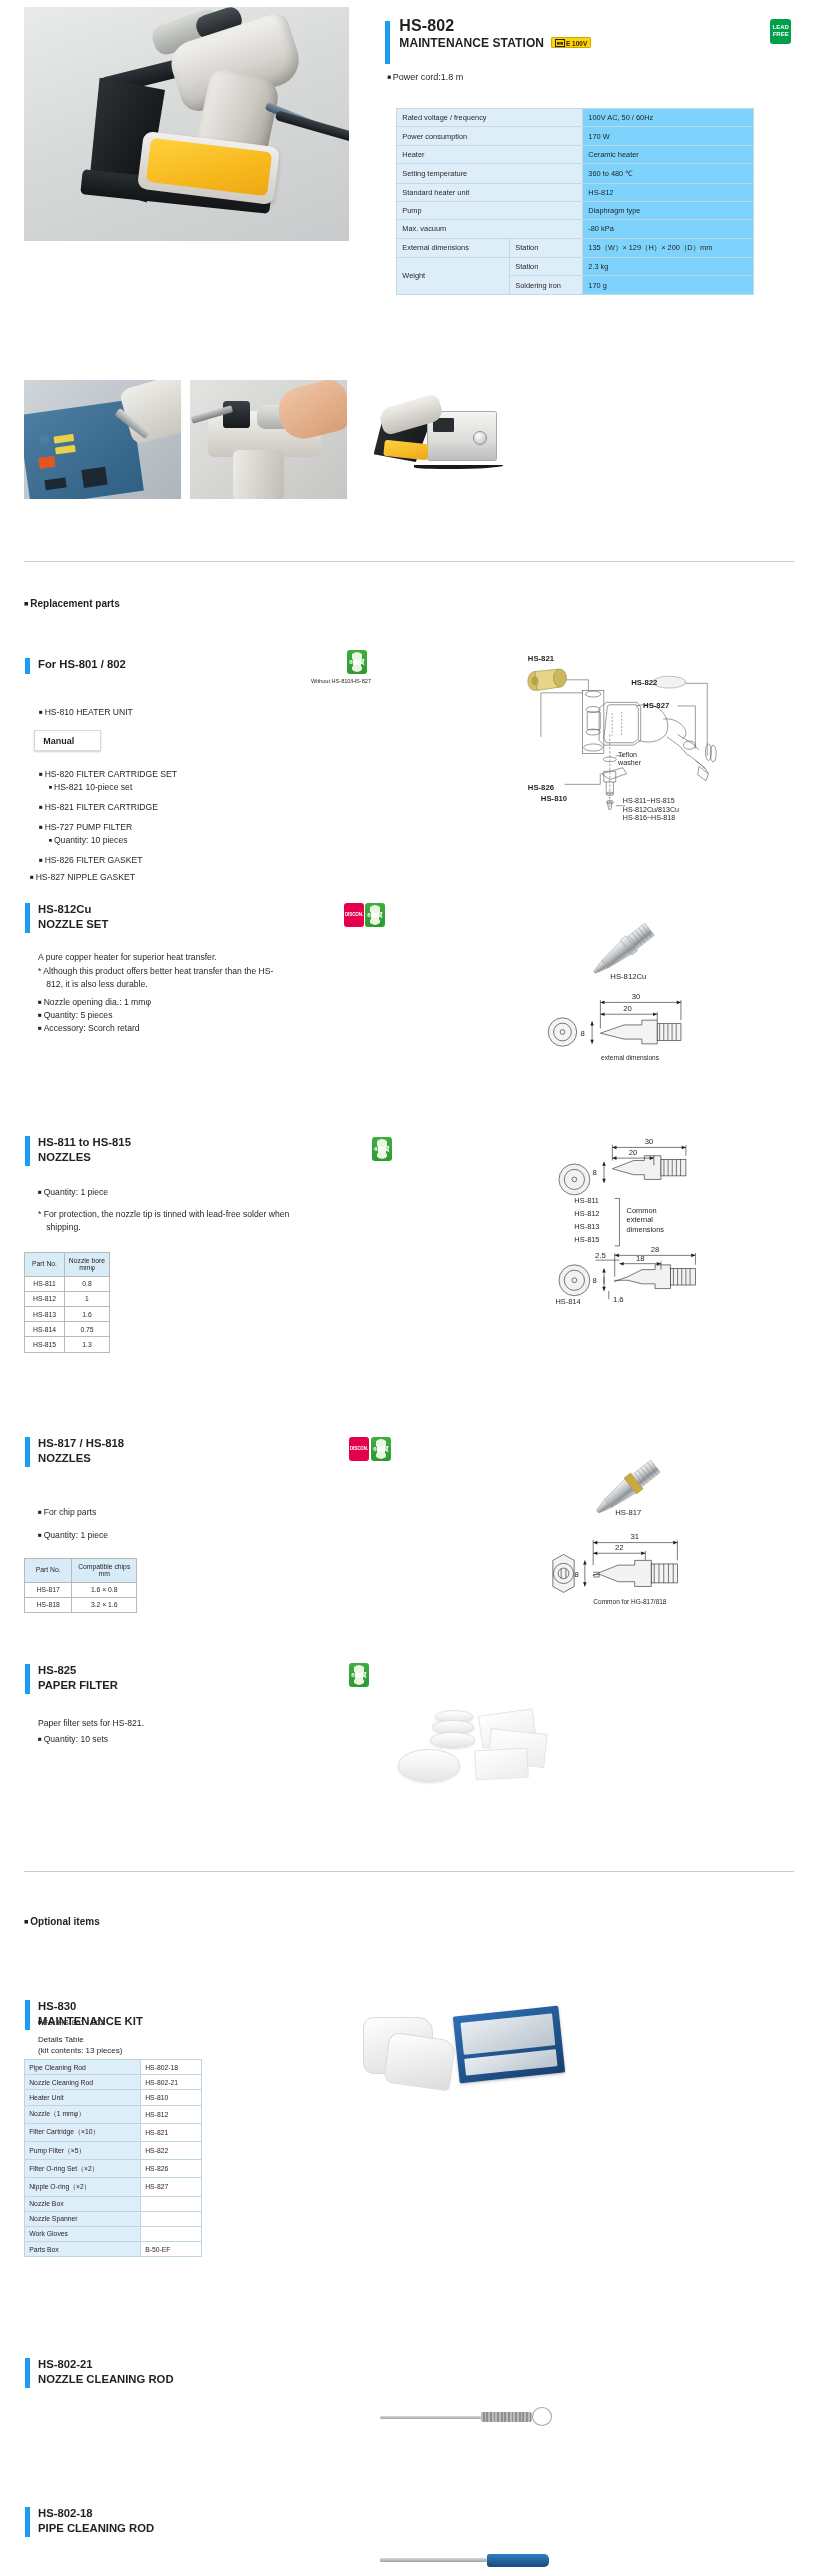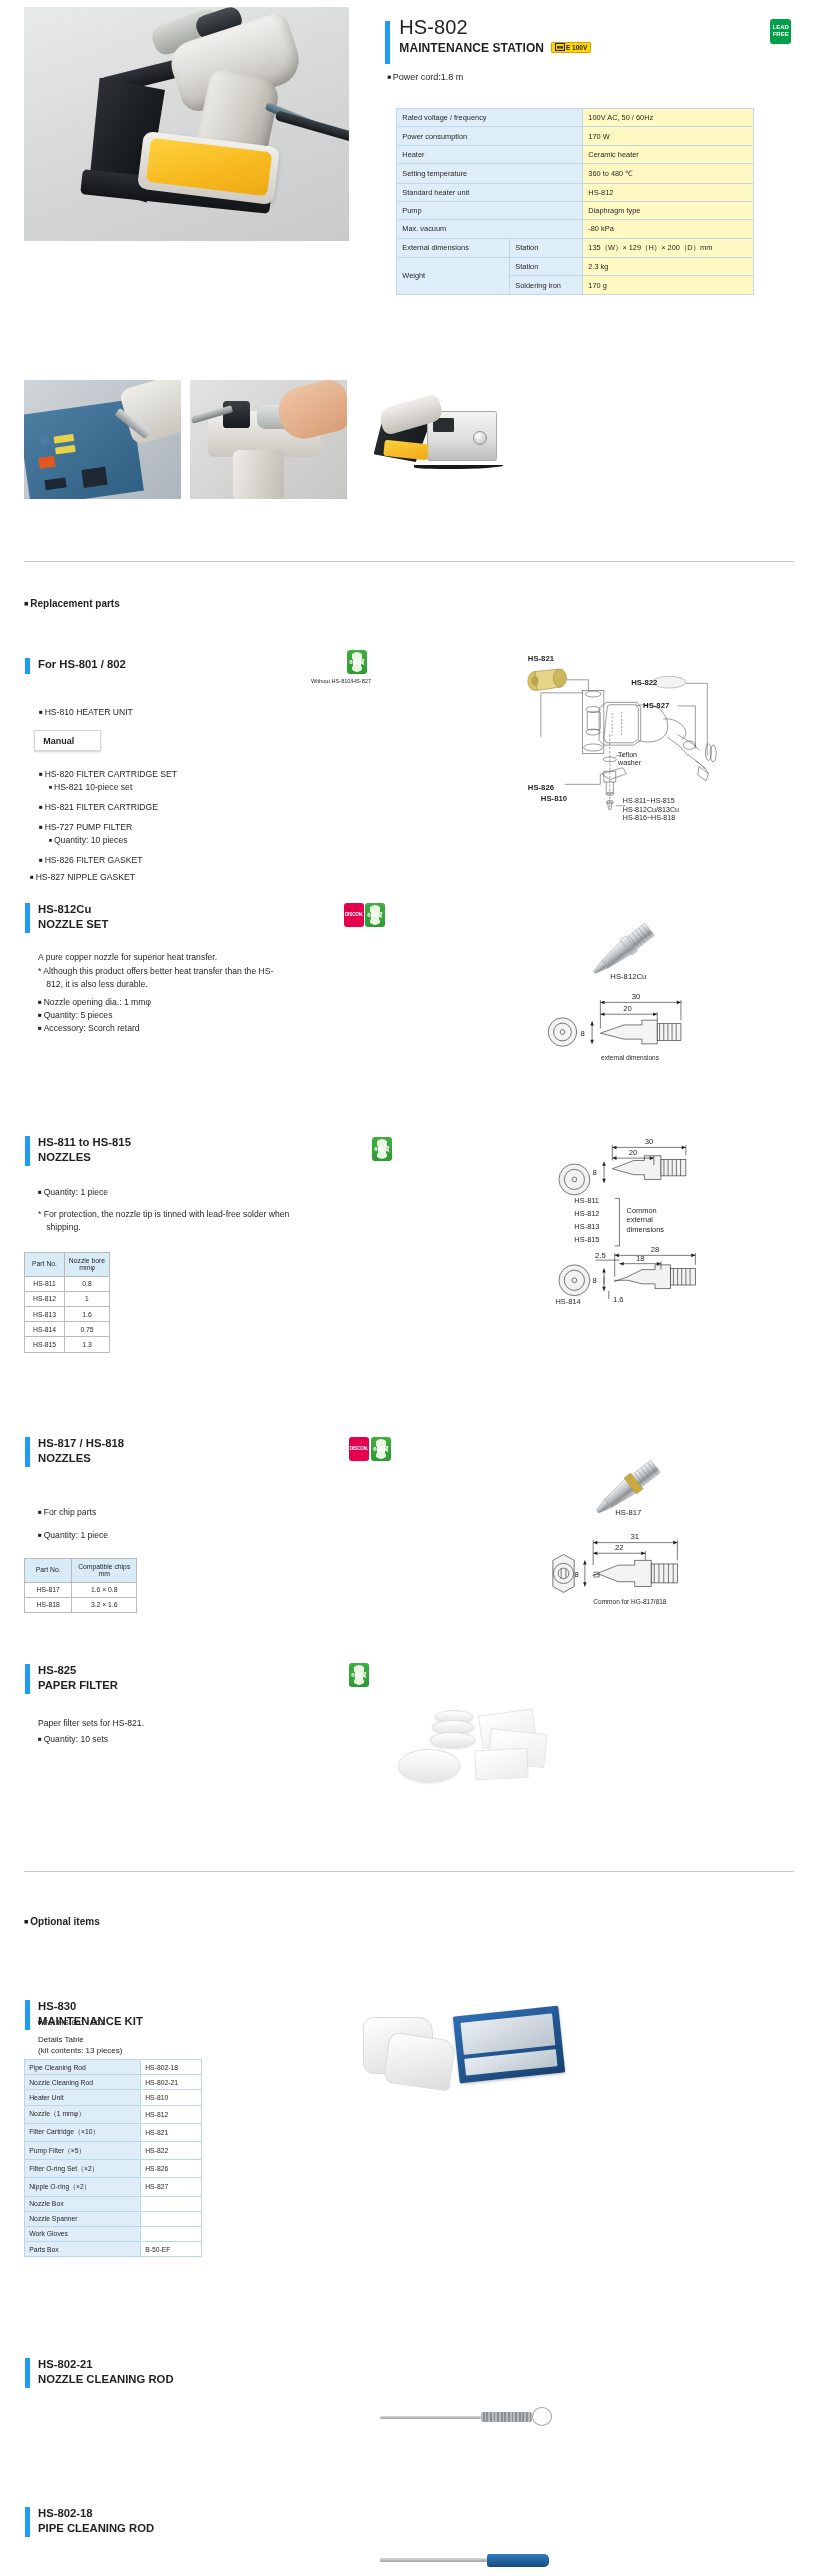--- a/index.html
+++ b/index.html
@@ -210,21 +210,21 @@
   }
 
   
   .title-wrap { position: absolute; left: 385px; top: 16.6px; }
   .title-bar {
     position: absolute; left: 0; top: 4.8px;
     width: 5.3px; height: 43px; background: #1d9cf0;
   }
   .title-main {
     margin-left: 14.3px;
-    font-size: 20px; font-weight: 400; letter-spacing: 0.1px;
+    font-size: 16px; font-weight: 700; letter-spacing: 0.1px;
     line-height: 1.08;
   }
   .title-sub {
     margin-left: 14.3px; margin-top: 2.4px;
     font-size: 12px; font-weight: 700; letter-spacing: 0.1px;
     white-space: nowrap;
   }
   .badge-100v {
     display: inline-block; vertical-align: 1.8px;
     margin-left: 3.6px;
@@ -268,21 +268,21 @@
     font-size: 7.4px;
   }
   .spec-table td {
     border: 0.6px solid #c3d7e4;
     padding: 4.2px 5.3px;
     vertical-align: middle;
     height: 13px;
   }
   .spec-table td.k { background: #ddeef8; width: 113px; }
   .spec-table td.k2 { background: #ddeef8; width: 73px; }
-  .spec-table td.v { background: #fef9c3; }
+  .spec-table td.v { background: #7dd3fc; }
 
   
   .h-sec {
     position: absolute;
     font-size: 10px; font-weight: 700;
   }
   .hr-line {
     position: absolute; left: 24px; width: 770px;
     height: 0.6px; background: #c9c9c9;
   }
@@ -666,21 +666,21 @@
   </svg>
 
   <div class="prod-head two" style="left:25px; top:902px;">
     <div class="bar"></div>
     <div class="t1">HS-812Cu</div>
     <div class="t2">NOZZLE SET</div>
   </div>
   <div class="discon" style="left:344px; top:903px;"><span>DISCON.</span></div>
   <div class="eco6" style="left:365px; top:903px;"><span>6物質</span></div>
 
-  <div class="body-txt" style="left:24px; top:951px; width:250px;">A pure copper nozzle for superior heat transfer.</div>
+  <div class="body-txt" style="left:24px; top:951px; width:250px;">A pure copper heater for superior heat transfer.</div>
   <div class="body-txt" style="left:24px; top:965px; width:250px;">
     <span class="note-star">* Although this product offers better heat transfer than the HS-812, it is also less durable.</span>
   </div>
   <div class="body-txt" style="left:24px; top:996px;">
     <span class="sq-bullet">Nozzle opening dia.: 1 mmφ</span>
   </div>
   <div class="body-txt" style="left:24px; top:1009px;">
     <span class="sq-bullet">Quantity: 5 pieces</span>
   </div>
   <div class="body-txt" style="left:24px; top:1022px;">

